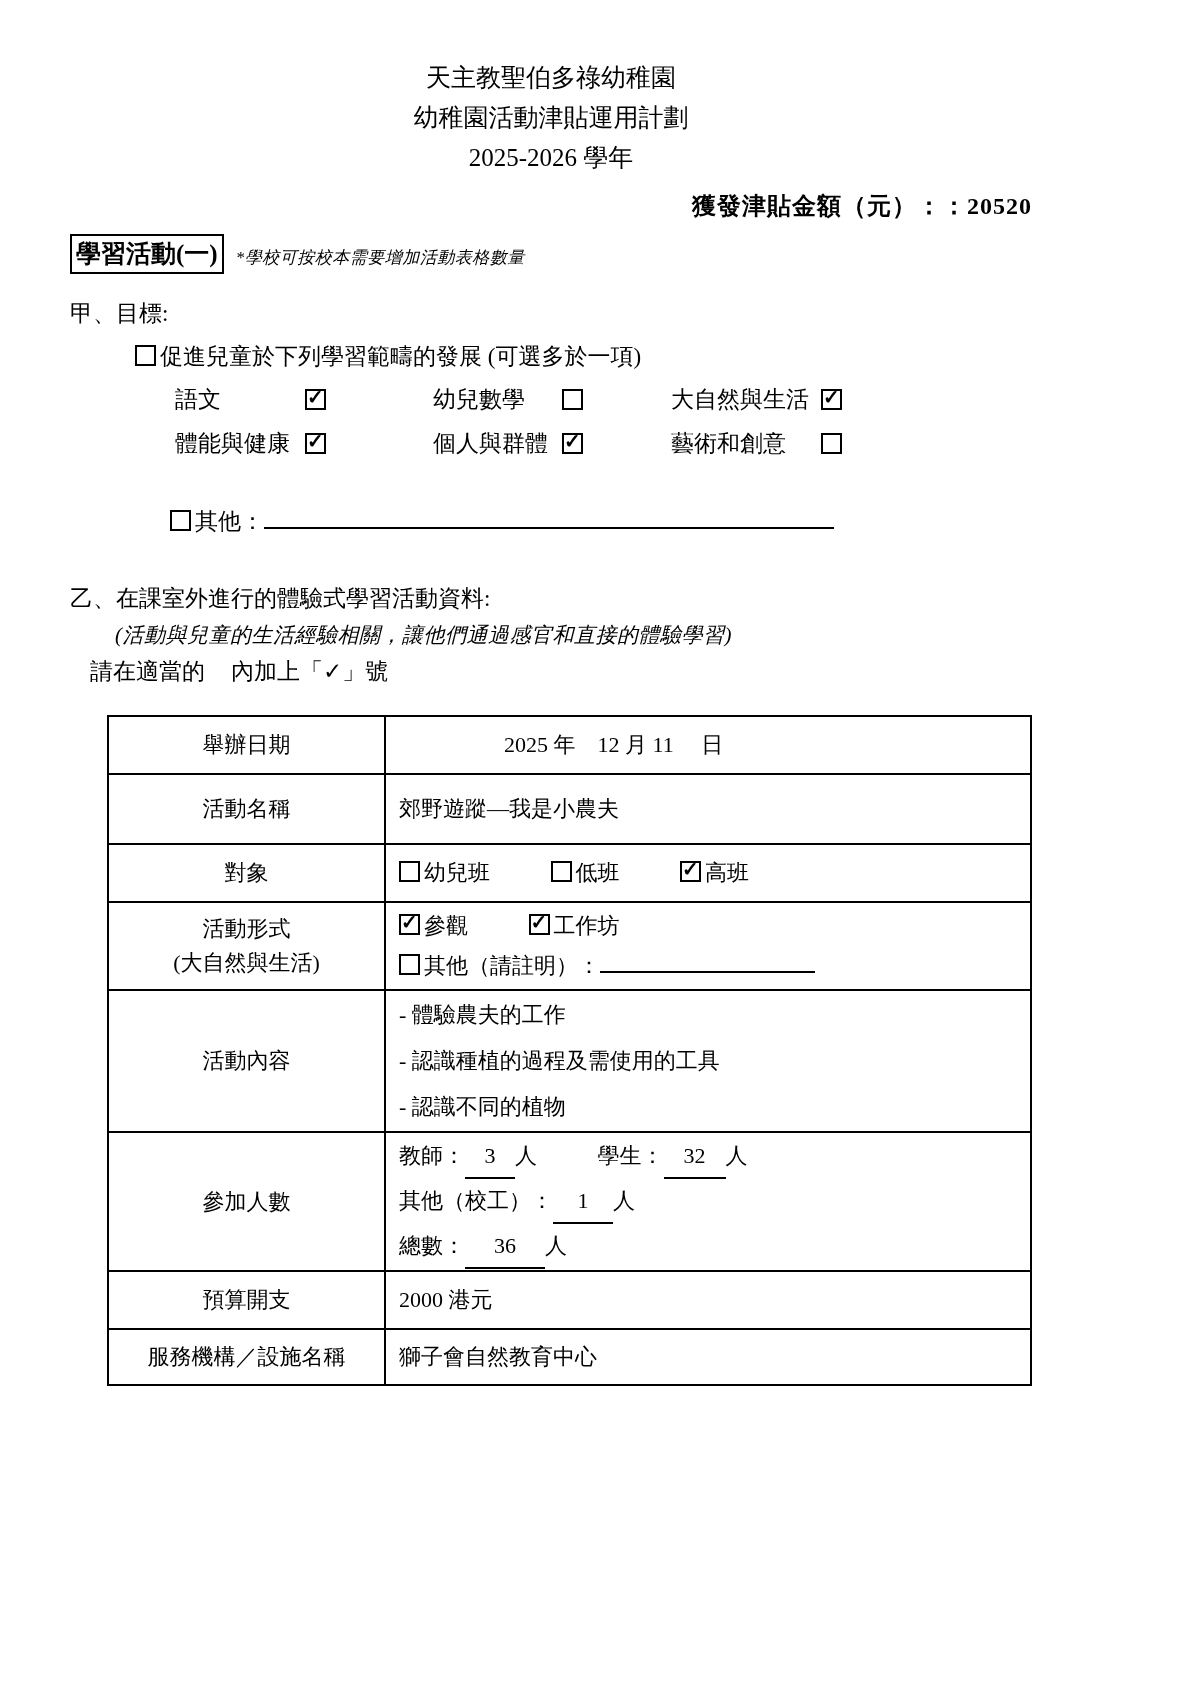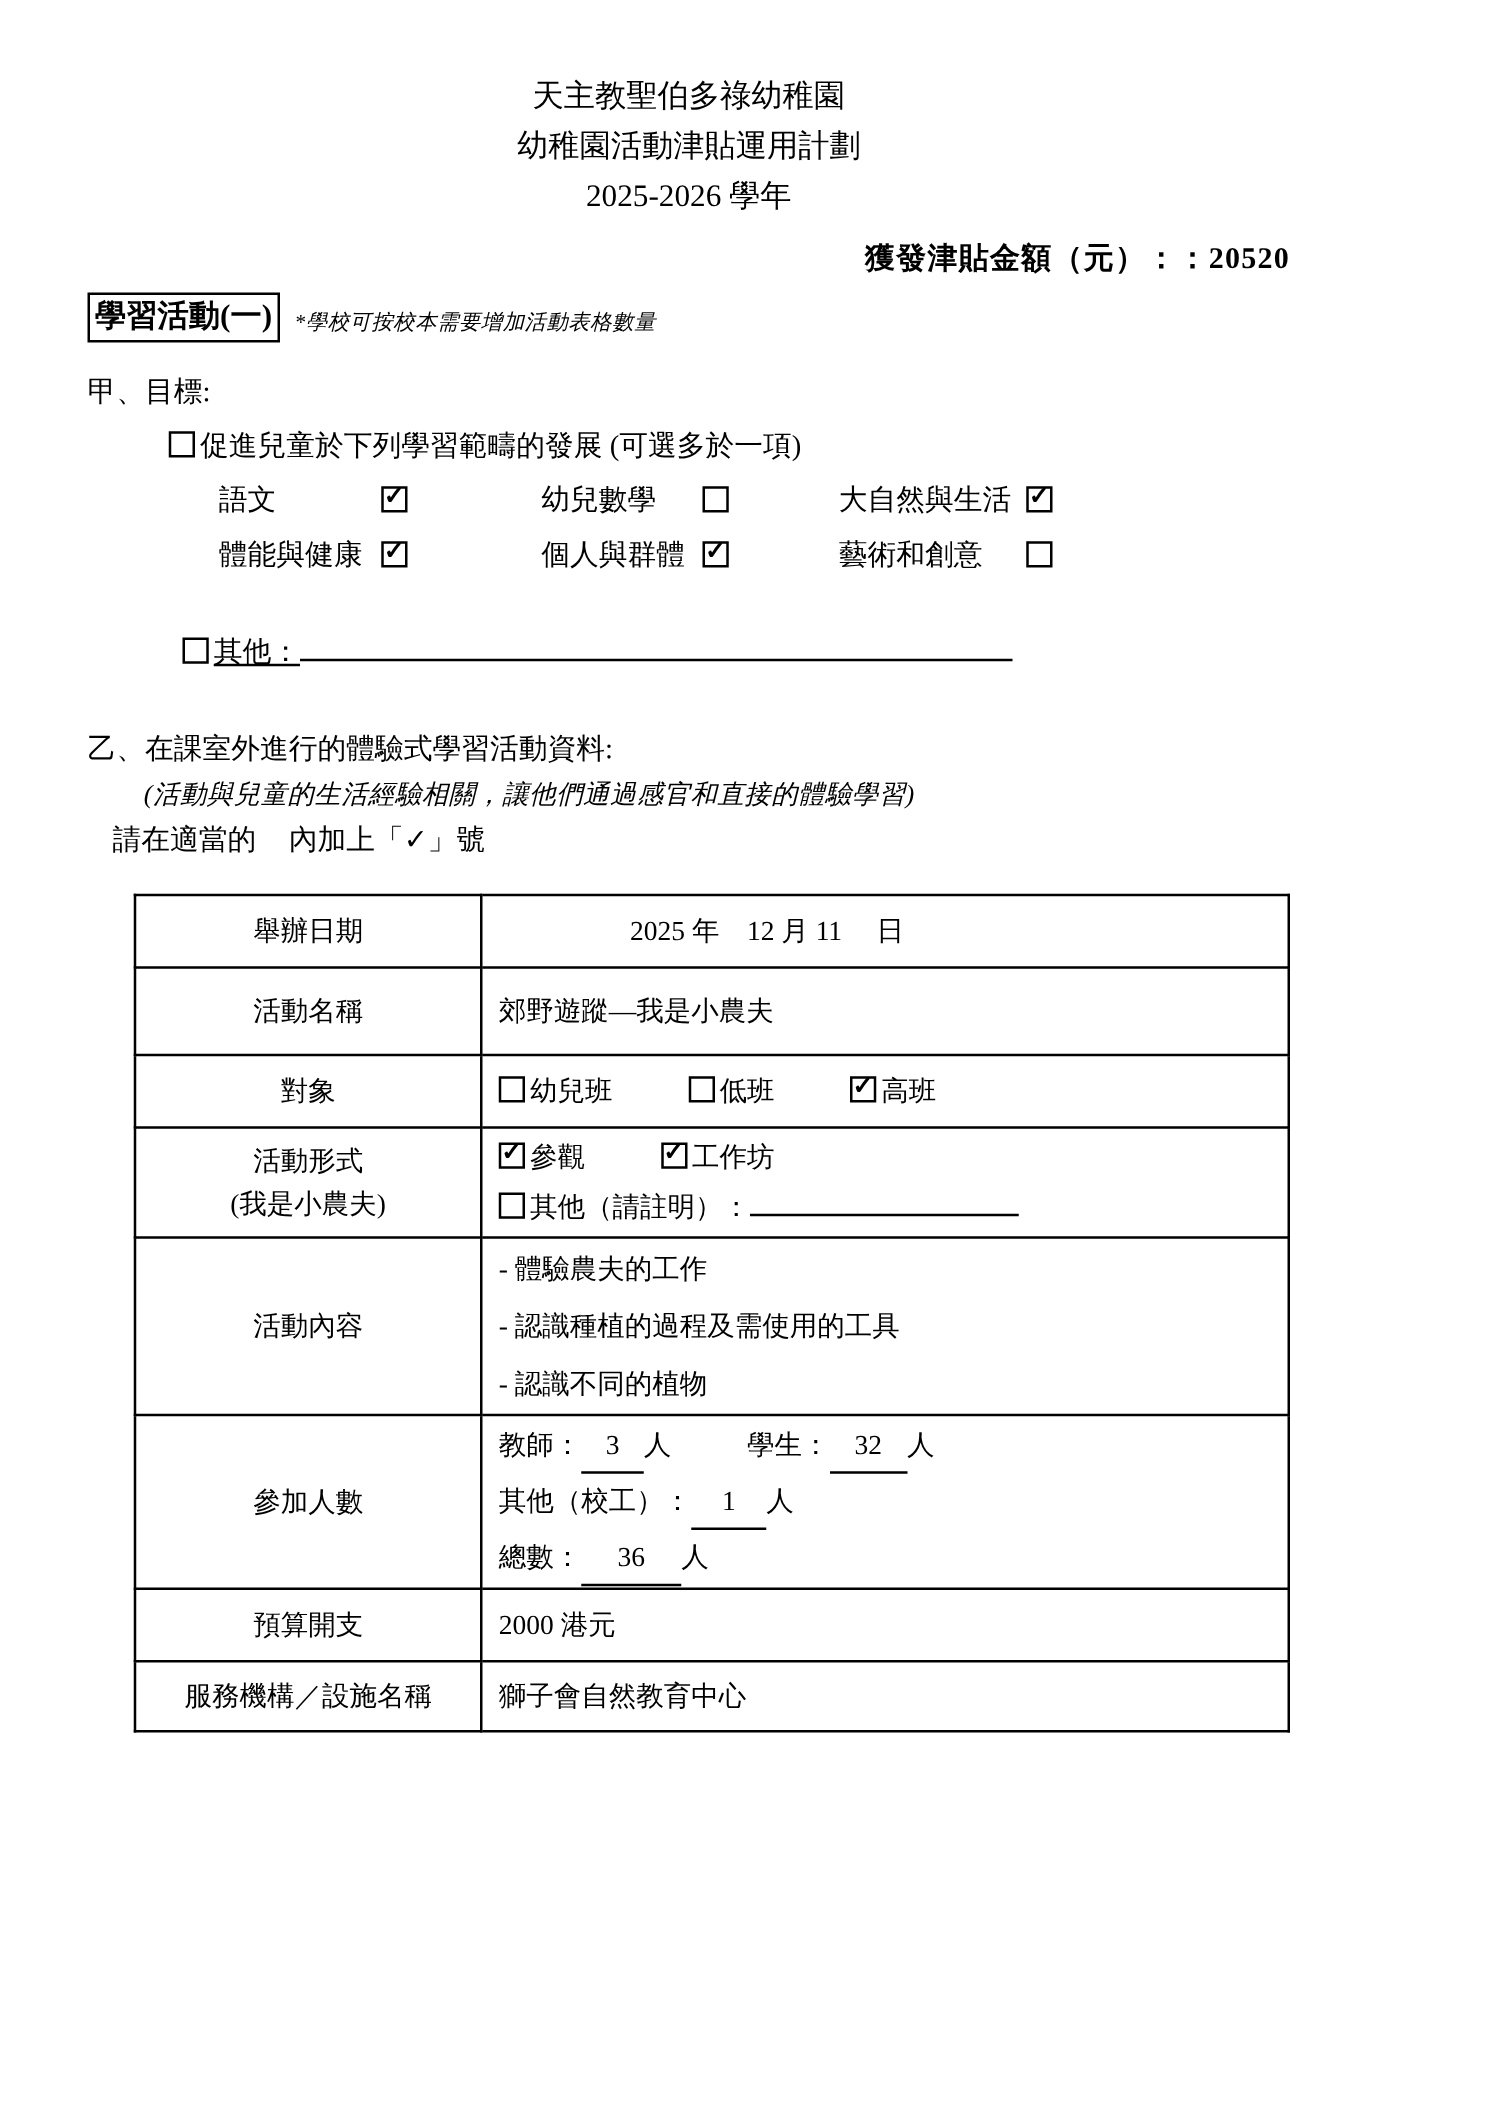--- a/index.html
+++ b/index.html
@@ -19,21 +19,21 @@
   .note-italic{font-style:italic;font-size:17px;padding-bottom:5px;letter-spacing:0.5px;}
 
   .goal-heading{margin-top:24px;font-size:23px;}
   .goal-option{margin-top:12px;margin-left:65px;font-size:23px;}
 
   .domain-row{margin-left:105px;margin-top:11px;font-size:23px;display:flex;align-items:center;height:33px;}
   .dlab1{display:inline-block;width:128px;}
   .dlab2{display:inline-block;width:127px;margin-left:107px;}
   .dlab3{display:inline-block;width:148px;margin-left:88px;}
 
-  .other-line{margin-left:76px;margin-top:46px;font-size:23px;text-decoration:underline;}
+  .other-line{margin-left:100px;margin-top:46px;font-size:23px;}
 
   .sec2-heading{margin-top:46px;font-size:23px;}
   .sec2-note{margin-left:45px;font-style:italic;font-size:21px;margin-top:7px;letter-spacing:0.5px;}
   .sec2-instr{margin-left:20px;font-size:23px;margin-top:7px;}
   .gap-space{display:inline-block;width:26px;}
 
   table.form{margin-top:28px;margin-left:37px;border-collapse:collapse;width:925px;font-size:22px;table-layout:fixed;}
   table.form td{border:2px solid #000;vertical-align:middle;}
   td.lab{width:263px;text-align:center;padding:0 6px;}
   td.val{padding-left:13px;padding-right:8px;}
@@ -126,21 +126,21 @@
       <td class="lab">對象</td>
       <td class="val">
         <span><span class="cb"></span><span>幼兒班</span></span>
         <span class="ml55"><span class="cb"></span><span>低班</span></span>
         <span class="ml55"><span class="cb checked"></span><span>高班</span></span>
       </td>
     </tr>
     <tr class="r4">
       <td class="lab">
         <div class="line2">活動形式</div>
-        <div class="line2">(我是小農夫)</div>
+        <div class="line2">(大自然與生活)</div>
       </td>
       <td class="val">
         <div class="line">
           <span><span class="cb checked"></span><span>參觀</span></span>
           <span class="ml55"><span class="cb checked"></span><span>工作坊</span></span>
         </div>
         <div class="line">
           <span class="cb"></span><span>其他（請註明）：</span><span class="uline ul215"></span>
         </div>
       </td>

